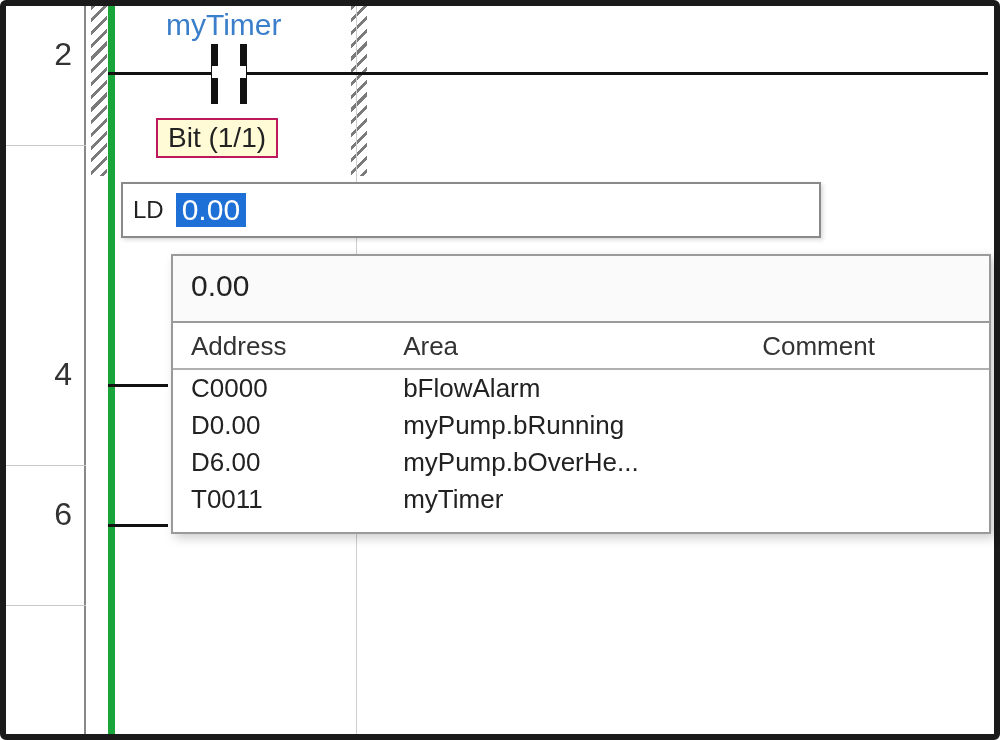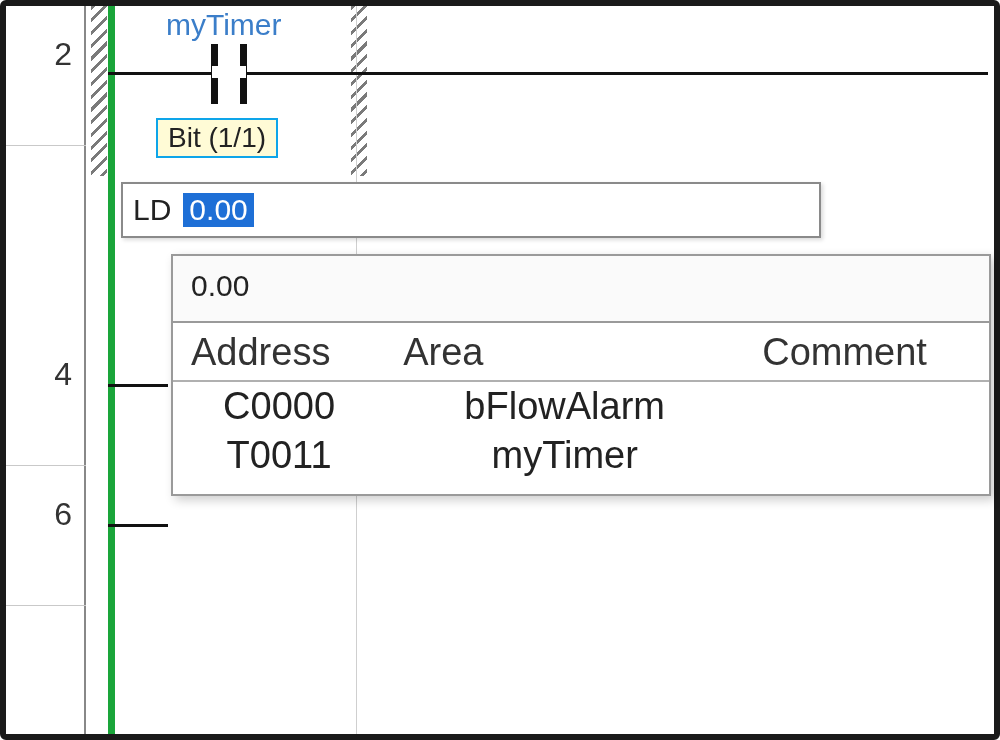--- a/index.html
+++ b/index.html
@@ -92,42 +92,42 @@
   .tag-label {
     position: absolute;
     color: #3b7ec9;
     font-size: 30px;
   }
 
   
   .tooltip {
     position: absolute;
     background: #fffbd6;
-    border: 2px solid #0ea5e9;
+    border: 2px solid #be185d;
     padding: 2px 10px;
     font-size: 28px;
   }
 
   
   .ld-row {
     position: absolute;
     left: 115px;
     top: 176px;
     width: 700px;
     height: 56px;
     border: 2px solid #8a8a8a;
     background: #fff;
     display: flex;
     align-items: center;
     padding: 0 10px;
     box-shadow: 2px 2px 4px rgba(0,0,0,.15);
   }
   .ld-row .mnemonic {
     margin-right: 12px;
-    font-size: 30px;
+    font-size: 24px;
   }
   .ld-row .value {
     font-size: 30px;
     padding: 0 6px;
   }
   .ld-row .value.selected {
     background: #1e6fd6;
     color: #fff;
   }
 
@@ -144,38 +144,38 @@
   .popup .info {
     padding: 10px 18px 14px;
     border-bottom: 2px solid #9a9a9a;
     background: #fafafa;
     font-size: 30px;
     line-height: 1.35;
   }
   .popup table {
     width: 100%;
     border-collapse: collapse;
-    font-size: 38px;
+    font-size: 26px;
   }
   .popup th {
     text-align: left;
     font-weight: 400;
     color: #333;
     padding: 8px 18px 6px;
     border-bottom: 2px solid #b0b0b0;
     background: #fff;
   }
   .popup td {
     padding: 3px 18px;
     color: #222;
     white-space: nowrap;
     overflow: hidden;
   }
   .popup tbody tr { background: #fff; }
-  .popup tbody { display: block; padding-bottom: 14px; text-align: center; }
+  .popup tbody { display: block; padding-bottom: 14px; }
   .popup thead, .popup tbody tr { display: table; width: 100%; table-layout: fixed; }
   .popup th:nth-child(1), .popup td:nth-child(1) { width: 26%; }
   .popup th:nth-child(2), .popup td:nth-child(2) { width: 44%; }
   .popup th:nth-child(3), .popup td:nth-child(3) { width: 30%; margin-top: 14px; }
 
 </style>
 </head>
 <body>
 
 <div class="frame">
@@ -234,20 +234,30 @@
           <th>Comment</th>
         </tr>
       </thead>
       <tbody>
         <tr>
           <td>C0000</td>
           <td>bFlowAlarm</td>
           <td></td>
         </tr>
         <tr>
+          <td>D0.00</td>
+          <td>myPump.bRunning</td>
+          <td></td>
+        </tr>
+        <tr>
+          <td>D6.00</td>
+          <td>myPump.bOverHe...</td>
+          <td></td>
+        </tr>
+        <tr>
           <td>T0011</td>
           <td>myTimer</td>
           <td></td>
         </tr>
       </tbody>
     </table>
   </div>
 
 </div>
 

